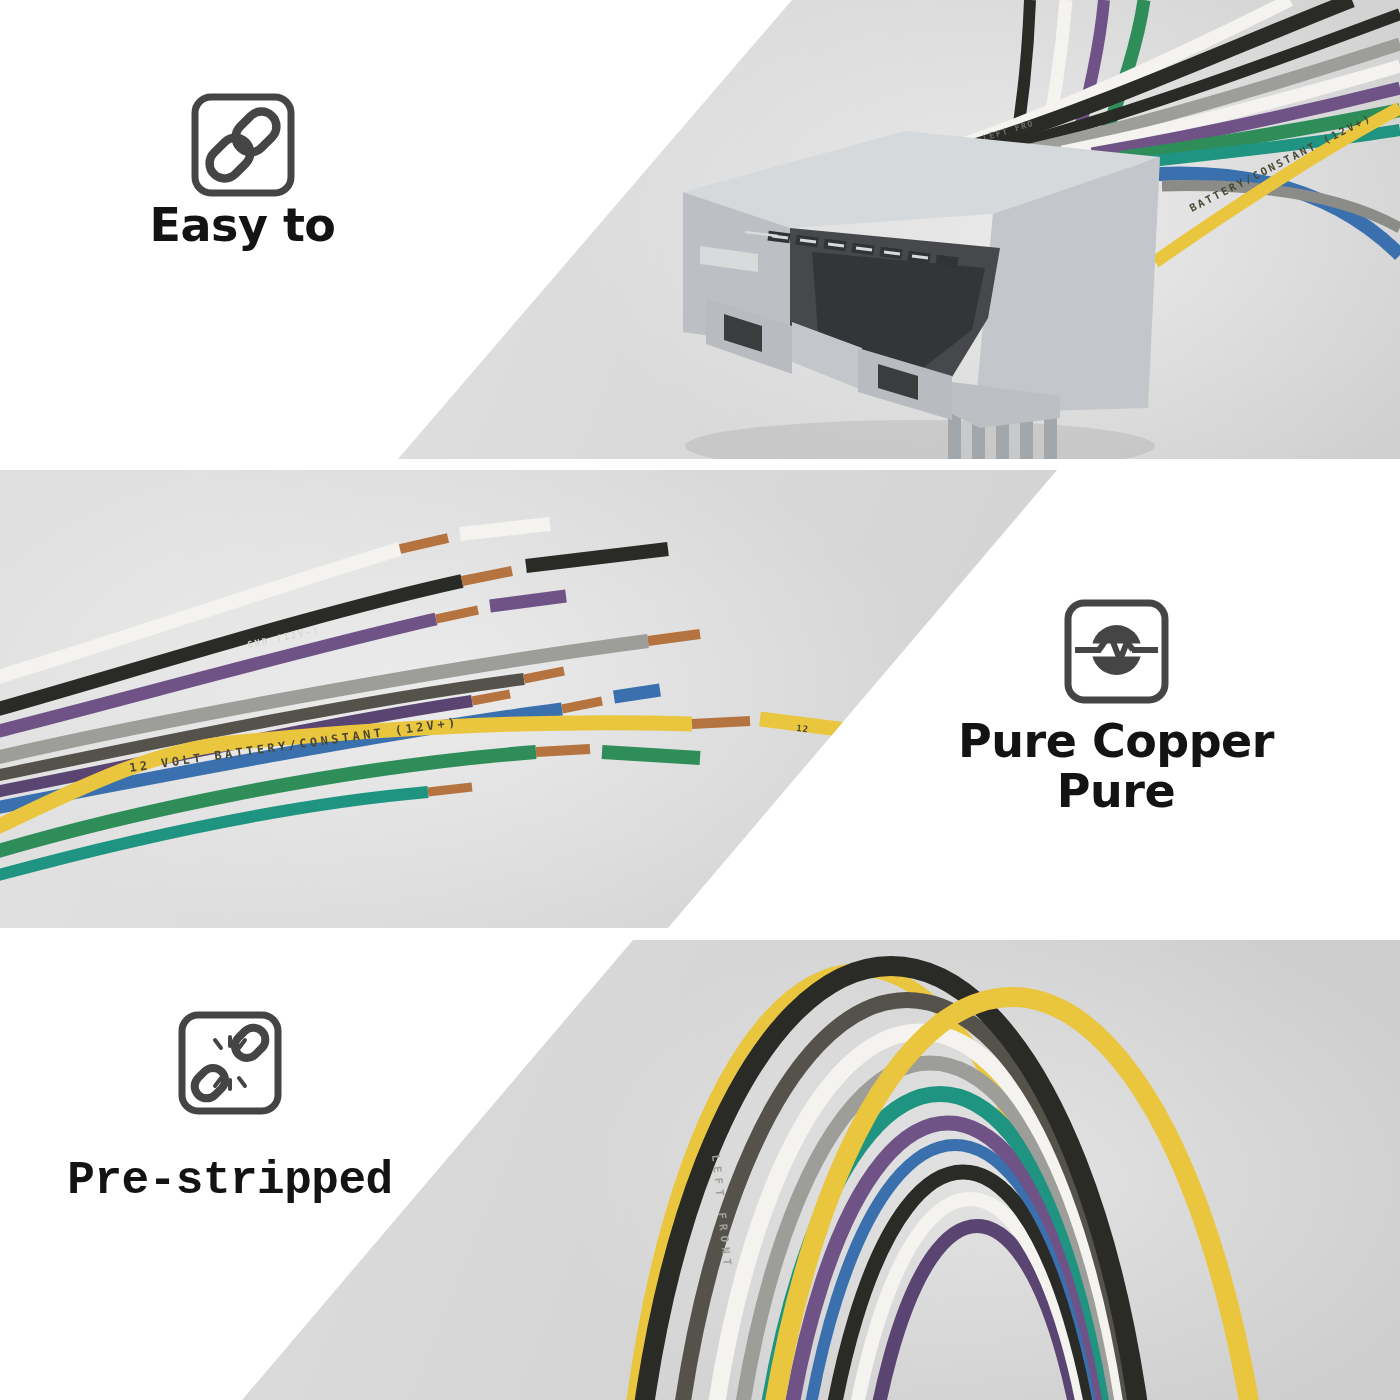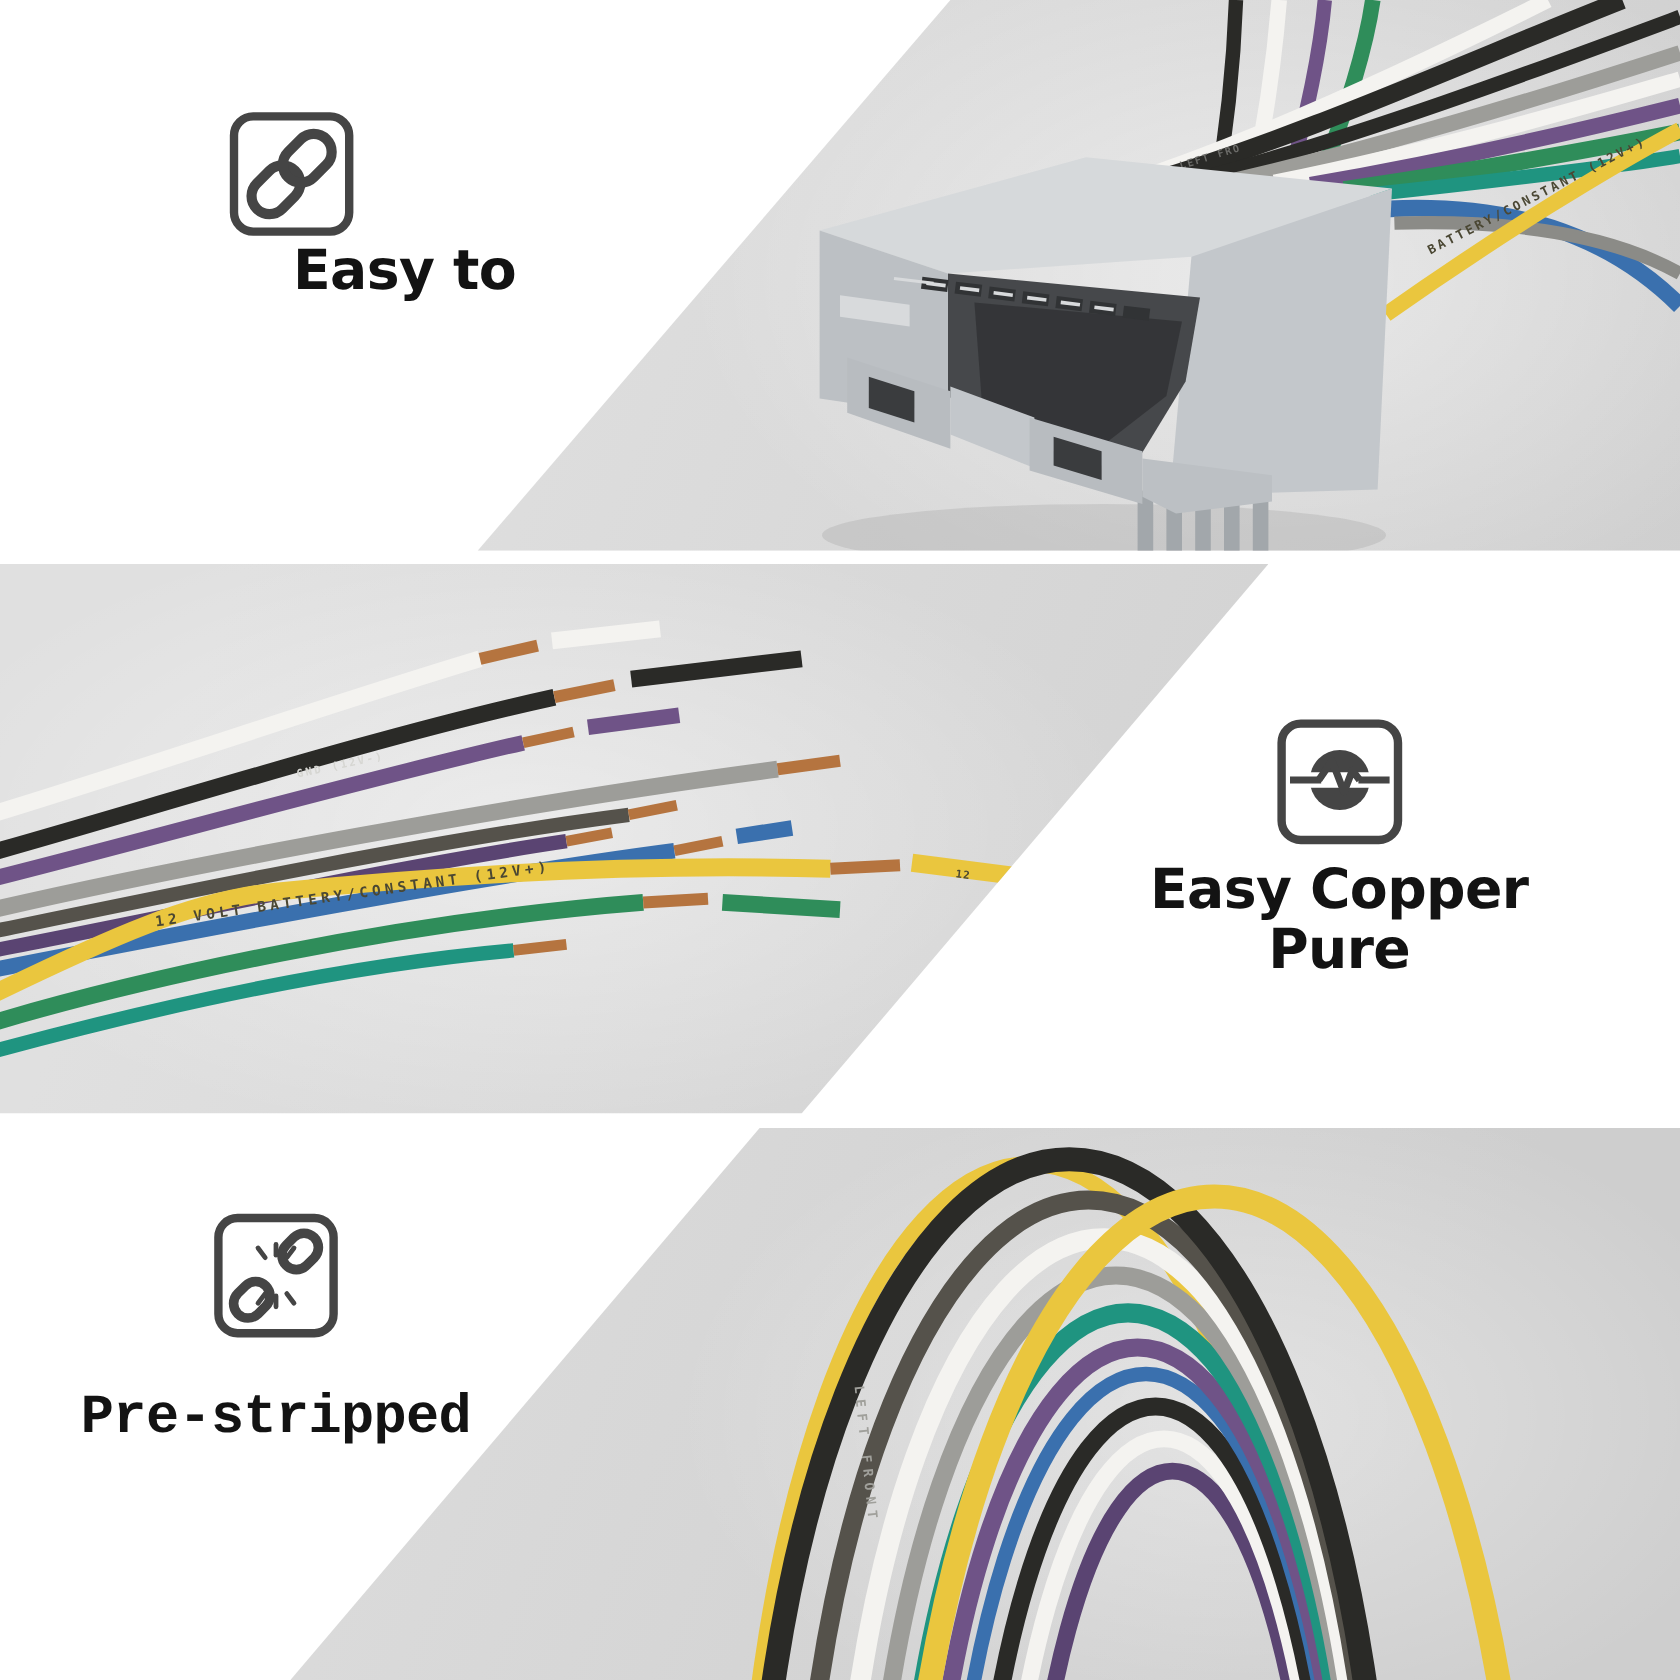--- a/index.html
+++ b/index.html
@@ -191,36 +191,36 @@
   </div>
 
   <div class="feature" style="left:55px;top:92px;width:375px;">
     <svg class="icon" width="106" height="106" viewBox="0 0 106 106" style="margin:0 auto;">
       <rect x="5" y="5" width="96" height="96" rx="16" fill="#ffffff" style="stroke:var(--icon-ink)" stroke-width="7"></rect>
       <g transform="translate(53,53) rotate(-45)" fill="none" style="stroke:var(--icon-ink)" stroke-width="8.5">
         <rect x="-41" y="-15" width="45" height="30" rx="15"></rect>
         <rect x="-4" y="-15" width="45" height="30" rx="15"></rect>
       </g>
     </svg>
-    <div class="title" style="margin-top:2px;text-align:right;">
+    <div class="title" style="margin-top:2px;">
       <div>Easy to</div>
     </div>
   </div>
 
   <div class="feature" style="left:930px;top:598px;width:372px;">
     <svg class="icon" width="107" height="107" viewBox="0 0 107 107" style="margin:0 auto;">
       <rect x="5" y="5" width="97" height="97" rx="16" fill="#ffffff" style="stroke:var(--icon-ink)" stroke-width="7"></rect>
       <circle cx="53.5" cy="52" r="25" style="fill:var(--icon-ink)"></circle>
       <line x1="12" y1="52" x2="95" y2="52" stroke="#ffffff" stroke-width="13"></line>
       <line x1="12" y1="52" x2="38" y2="52" style="stroke:var(--icon-ink)" stroke-width="6"></line>
       <line x1="69" y1="52" x2="95" y2="52" style="stroke:var(--icon-ink)" stroke-width="6"></line>
       <path d="M36,52 L47,36 L57,62 L64,44 L70,52" fill="none" style="stroke:var(--icon-ink)" stroke-width="6" stroke-linejoin="round"></path>
     </svg>
     <div class="title" style="margin-top:11px;">
-      <div>Easy Copper</div>
+      <div>Pure Copper</div>
       <div>Pure</div>
     </div>
   </div>
 
   <div class="feature" style="left:40px;top:1010px;width:380px;">
     <svg class="icon" width="106" height="106" viewBox="0 0 106 106" style="margin:0 auto;">
       <rect x="5" y="5" width="96" height="96" rx="16" fill="#ffffff" style="stroke:var(--icon-ink)" stroke-width="7"></rect>
       <g transform="translate(53,53) rotate(-45)" fill="none" style="stroke:var(--icon-ink)" stroke-width="8">
         <rect x="-45" y="-12" width="33" height="24" rx="12"></rect>
         <rect x="12" y="-12" width="33" height="24" rx="12"></rect>

